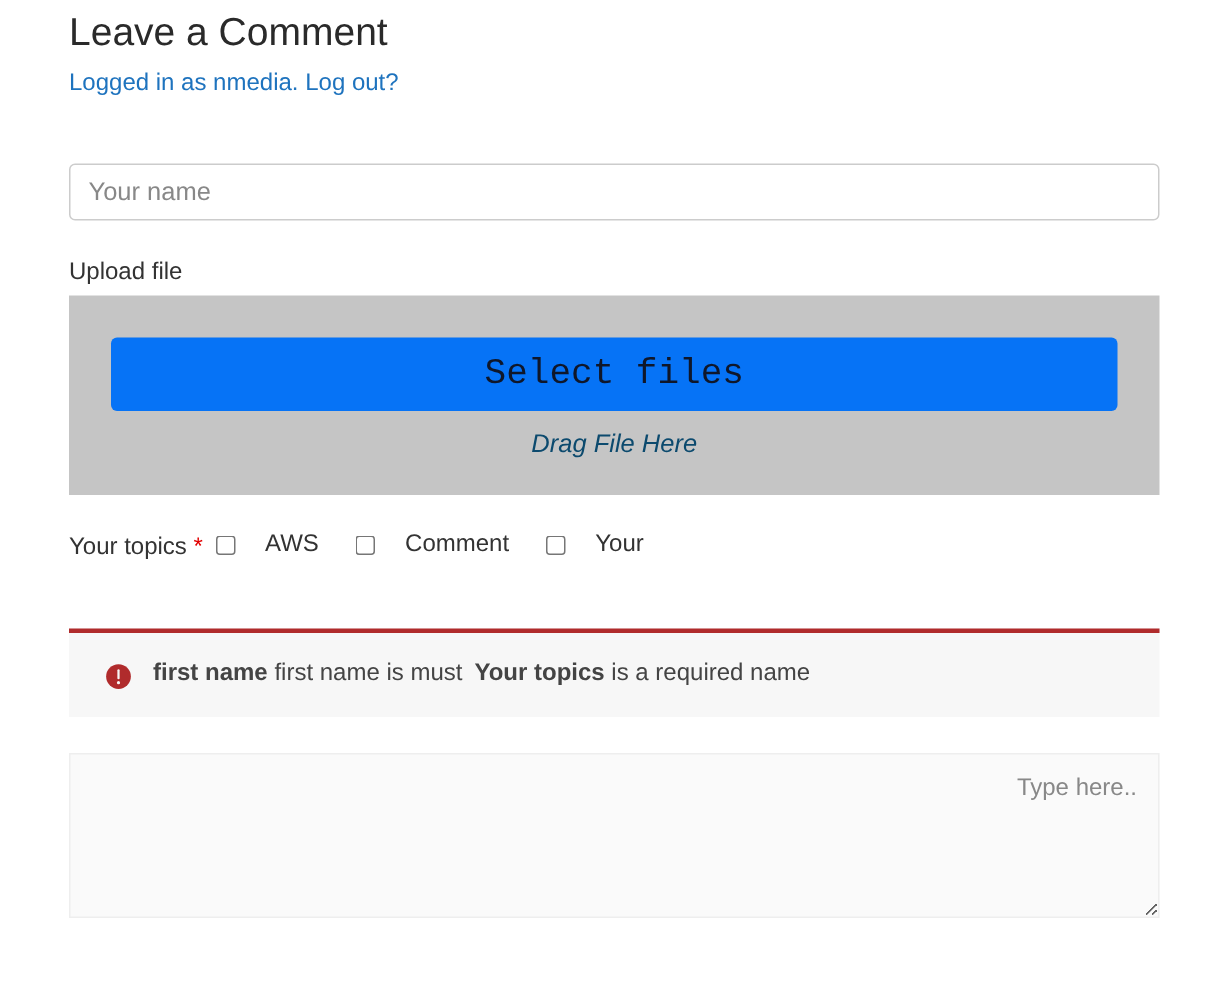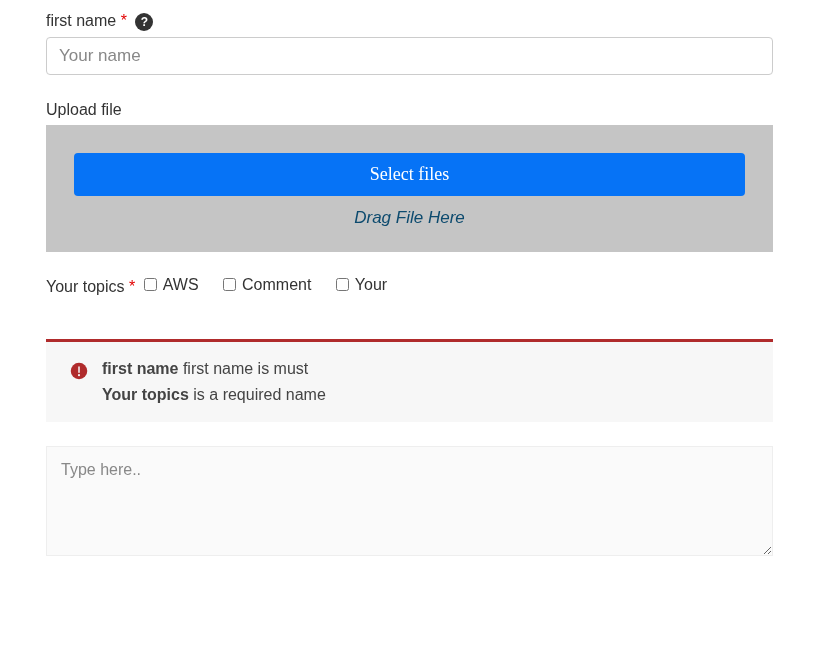--- a/index.html
+++ b/index.html
@@ -72,46 +72,46 @@
     .upload-area {
       background: #c5c5c5;
       padding: 28px 28px 24px 28px;
       margin-bottom: 24px;
       text-align: center;
     }
     .select-files-btn {
       display: block;
       width: 100%;
       background: #0673f6;
-      color: #ffffff;
+      color: #0f172a;
       border: none;
       border-radius: 4px;
       padding: 11px 0;
-      font-size: 18px;
+      font-size: 24px;
       cursor: pointer;
       margin-bottom: 12px;
-      font-family: Liberation Serif, serif;
+      font-family: Liberation Mono, monospace;
     }
     .drag-caption {
       color: #0c4a6e;
       font-style: italic;
       font-size: 17px;
     }
     .topics-row {
       font-size: 16px;
       color: #333;
       margin-bottom: 44px;
     }
     .topics-row label.chk {
       margin-left: 4px;
       margin-right: 16px;
       cursor: pointer;
       display: inline-flex;
       align-items: center;
-      gap: 6px;
+      gap: 20px;
     }
     .topics-row input[type="checkbox"] {
       width: 13px;
       height: 13px;
       cursor: pointer;
       accent-color: #444;
     }
     .validation-box {
       border-top: 3px solid #b02b2c;
       background: #f7f7f7;
@@ -124,57 +124,57 @@
       gap: 14px;
     }
     .alert-icon {
       width: 18px;
       height: 18px;
       flex-shrink: 0;
       margin-top: 2px;
     }
     .validation-messages {
       display: flex;
-      flex-direction: column;
+      flex-direction: row;
       gap: 8px;
       color: #444;
       font-size: 16px;
     }
     .validation-messages strong {
       font-weight: 700;
     }
     .comment-textarea {
       width: 100%;
       min-height: 110px;
       border: 1px solid #eee;
       background: #fafafa;
       padding: 14px 14px;
       font-size: 16px;
       font-family: inherit;
       resize: vertical;
       color: #333;
+      text-align: right;
     }
     .comment-textarea::placeholder {
       color: #888;
     }
   </style>
 </head>
 <body>
 
 <div class="container">
 
-
+  <h2 class="section-title">Leave a Comment</h2>
+
+  <div class="login-status">
+    <span>Logged in as </span><a href="#">nmedia</a><span>. </span><a href="#">Log out?</a>
+  </div>
 
   <div style="height:12px;"></div>
 
-  <label class="field-label">
-    <span>first name</span>
-    <span class="required-star">*</span>
-    <span class="help-icon">?</span>
-  </label>
   <input type="text" class="text-input" placeholder="Your name" style="">
 
   <label class="field-label">Upload file</label>
   <div class="upload-area">
     <button class="select-files-btn">Select files</button>
     <div class="drag-caption">Drag File Here</div>
   </div>
 
   <div class="topics-row">
     <span>Your topics</span>

